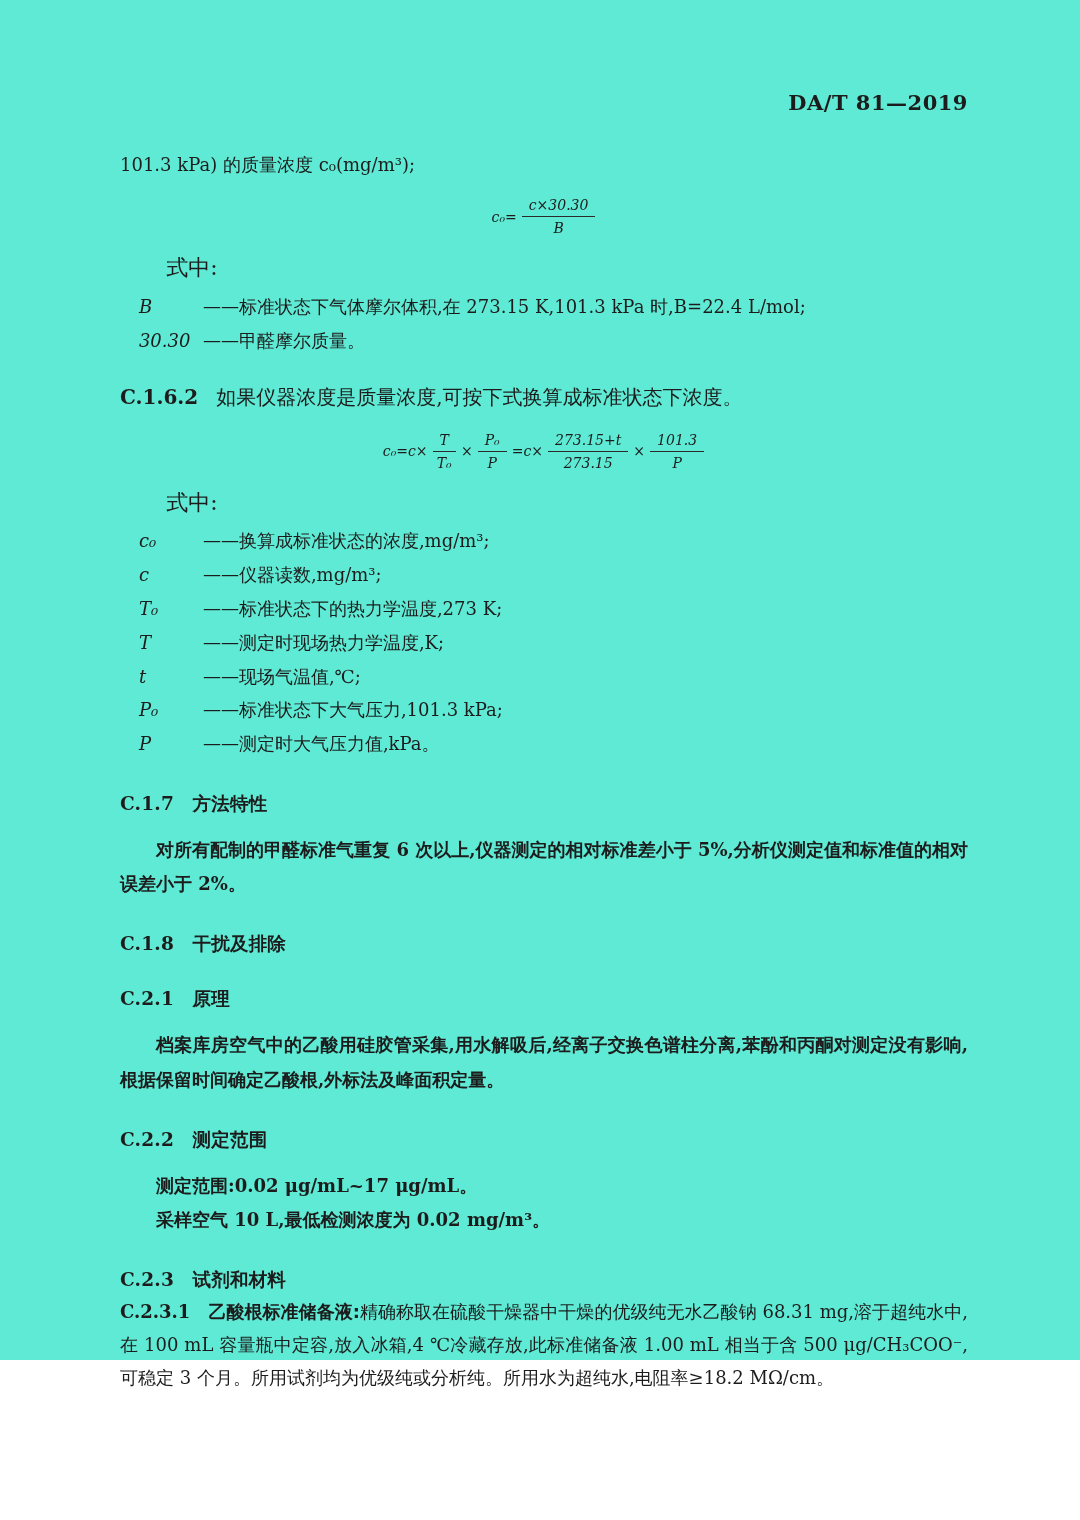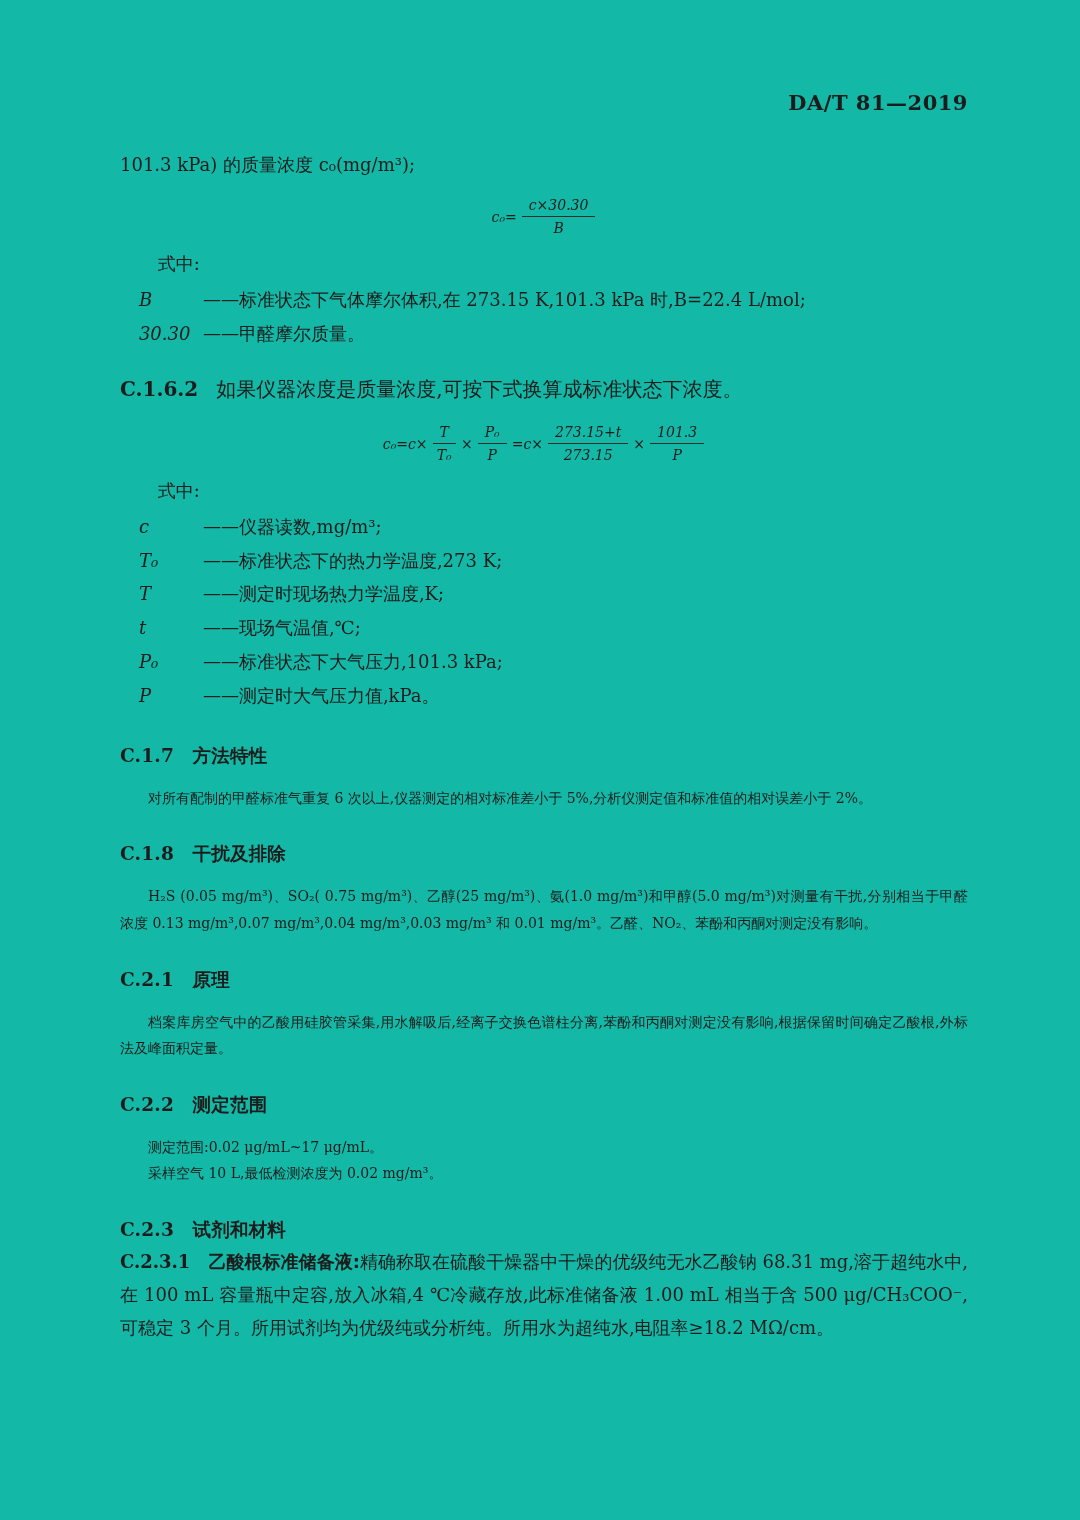--- a/index.html
+++ b/index.html
@@ -5,39 +5,40 @@
   * { margin: 0; padding: 0; box-sizing: border-box; }
   html, body { width: 1080px; height: 1520px; }
   body {
     background: #ffffff;
     color: #1c1c1c;
     font-family: "DejaVu Serif", "Liberation Serif", serif;
     overflow: hidden;
   }
   .page {
     width: 1080px;
-    height: 1520px;
+    height: 1360px;
     padding: 90px 112px 0 120px;
-    background: #14b8a6;
+    background: #5eead4;
     position: relative;
   }
   
   .std-header {
     text-align: right;
     font-weight: 700;
     font-size: 21px;
     letter-spacing: 0.5px;
     margin-bottom: 34px;
     font-family: "DejaVu Serif", "Liberation Serif", serif;
   }
   .para {
-    font-size: 14px;
+    font-size: 18px;
     line-height: 1.9;
     text-align: justify;
     text-indent: 2em;
+    font-weight: bold;
   }
   .contline { font-size: 18px; line-height: 1.8; }
   
   .formula {
     text-align: center;
     font-style: italic;
     font-size: 14px;
     margin: 16px 0 12px;
     font-family: "DejaVu Serif", "Liberation Serif", serif;
   }
@@ -50,21 +51,21 @@
   }
   .frac .num {
     display: block;
     border-bottom: 1.6px solid #2a2a2a;
     padding: 0 7px 3px;
     text-align: center;
   }
   .frac .den { display: block; padding-top: 3px; }
   
   .where-label {
-    font-size: 18px;
+    font-size: 22px;
     padding-left: 2.1em;
     line-height: 1.8;
     margin: 6px 0 2px;
   }
   .defrow {
     display: flex;
     padding-left: 1.05em;
     font-size: 18px;
     line-height: 1.88;
   }
@@ -120,20 +121,24 @@
 
   <p class="numbered">
     <b class="cnum">C.1.6.2</b><span>如果仪器浓度是质量浓度,可按下式换算成标准状态下浓度。</span>
   </p>
 
   <div class="formula"><span class="ftx">c₀=c×</span><span class="frac"><span class="num">T</span><span class="den">T₀</span></span><span class="ftx">×</span><span class="frac"><span class="num">P₀</span><span class="den">P</span></span><span class="ftx">=c×</span><span class="frac"><span class="num">273.15+t</span><span class="den">273.15</span></span><span class="ftx">×</span><span class="frac"><span class="num">101.3</span><span class="den">P</span></span></div>
 
   <div class="where-label">式中:</div>
 
   <div class="defrow">
+    <span class="term">c₀</span>
+    <span class="desc">——换算成标准状态的浓度,mg/m³;</span>
+  </div>
+  <div class="defrow">
     <span class="term">c</span>
     <span class="desc">——仪器读数,mg/m³;</span>
   </div>
   <div class="defrow">
     <span class="term">T₀</span>
     <span class="desc">——标准状态下的热力学温度,273 K;</span>
   </div>
   <div class="defrow">
     <span class="term">T</span>
     <span class="desc">——测定时现场热力学温度,K;</span>
@@ -152,21 +157,20 @@
   </div>
 
   <h3 class="clause h-sub">
     <span class="cnum">C.1.7</span><span>方法特性</span>
   </h3>
   <p class="para after-h">对所有配制的甲醛标准气重复 6 次以上,仪器测定的相对标准差小于 5%,分析仪测定值和标准值的相对误差小于 2%。</p>
 
   <h3 class="clause h-sub">
     <span class="cnum">C.1.8</span><span>干扰及排除</span>
   </h3>
-  <p class="para after-h">H₂S (0.05 mg/m³)、SO₂( 0.75 mg/m³)、乙醇(25 mg/m³)、氨(1.0 mg/m³)和甲醇(5.0 mg/m³)对测量有干扰,分别相当于甲醛浓度 0.13 mg/m³,0.07 mg/m³,0.04 mg/m³,0.03 mg/m³ 和 0.01 mg/m³。乙醛、NO₂、苯酚和丙酮对测定没有影响。</p>
 
 
   <h3 class="clause h-sub">
     <span class="cnum">C.2.1</span><span>原理</span>
   </h3>
   <p class="para after-h">档案库房空气中的乙酸用硅胶管采集,用水解吸后,经离子交换色谱柱分离,苯酚和丙酮对测定没有影响,根据保留时间确定乙酸根,外标法及峰面积定量。</p>
 
   <h3 class="clause h-sub">
     <span class="cnum">C.2.2</span><span>测定范围</span>
   </h3>

